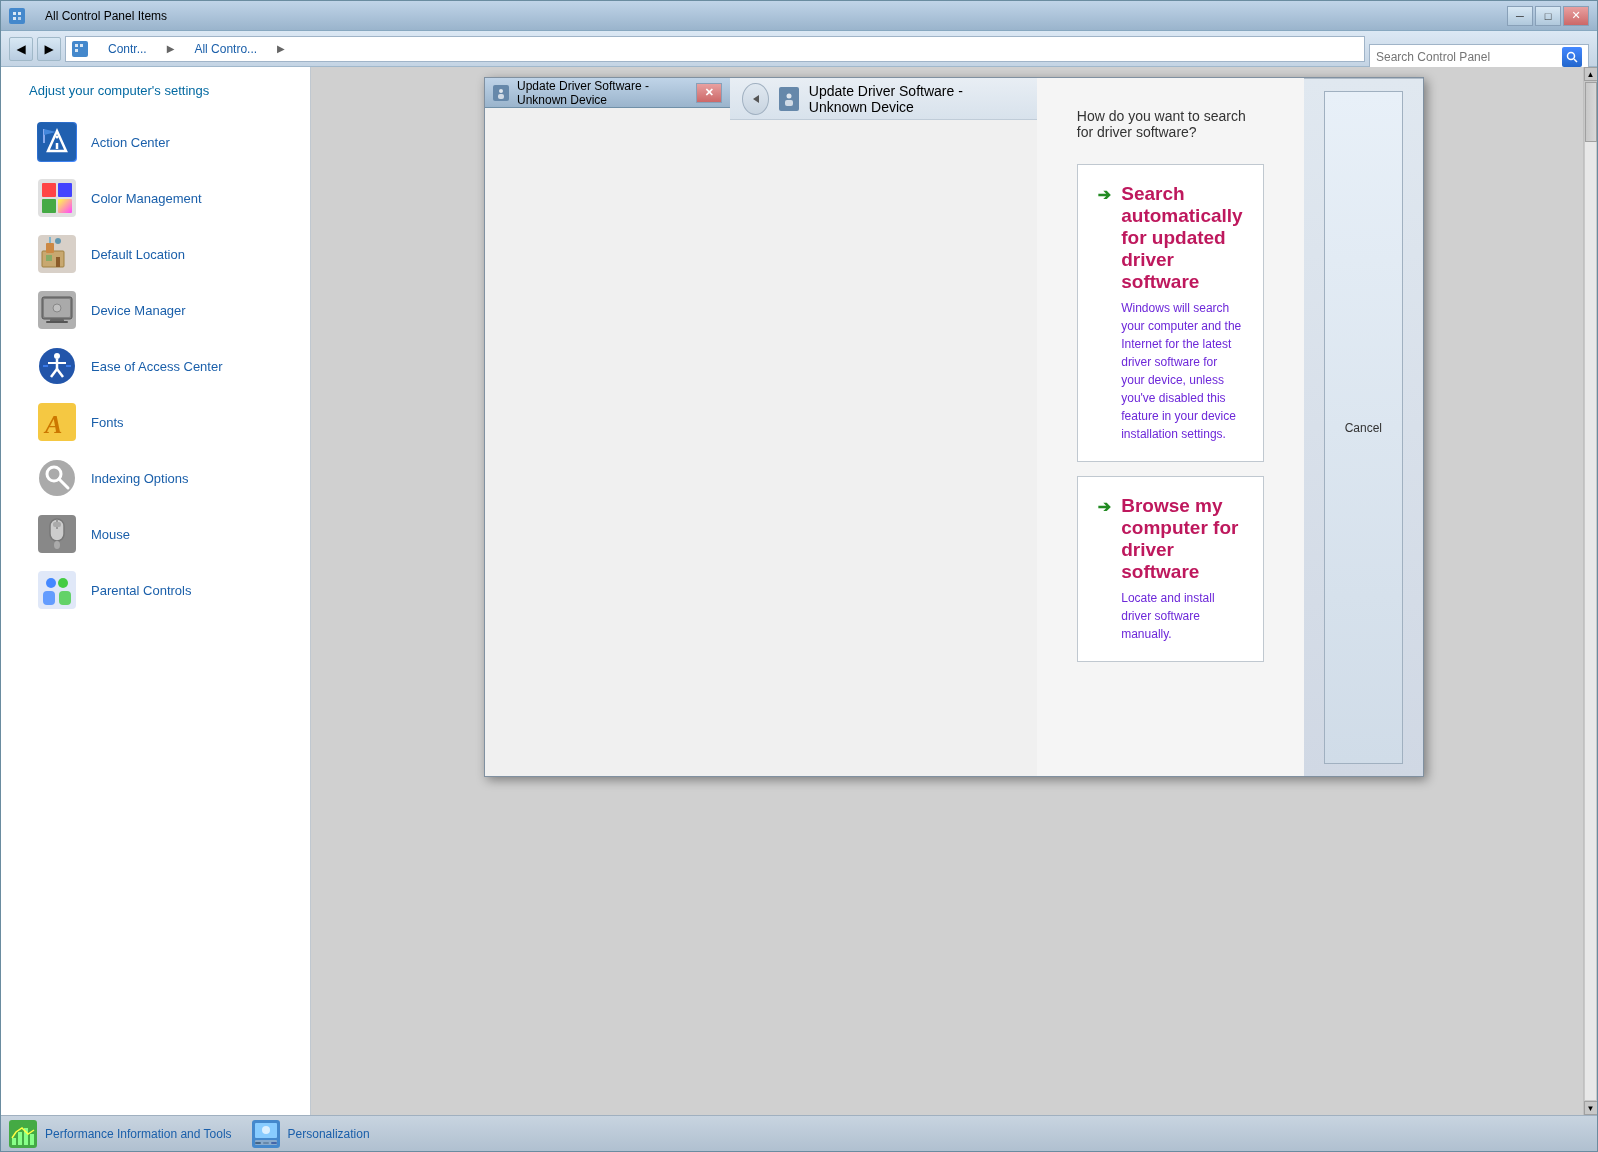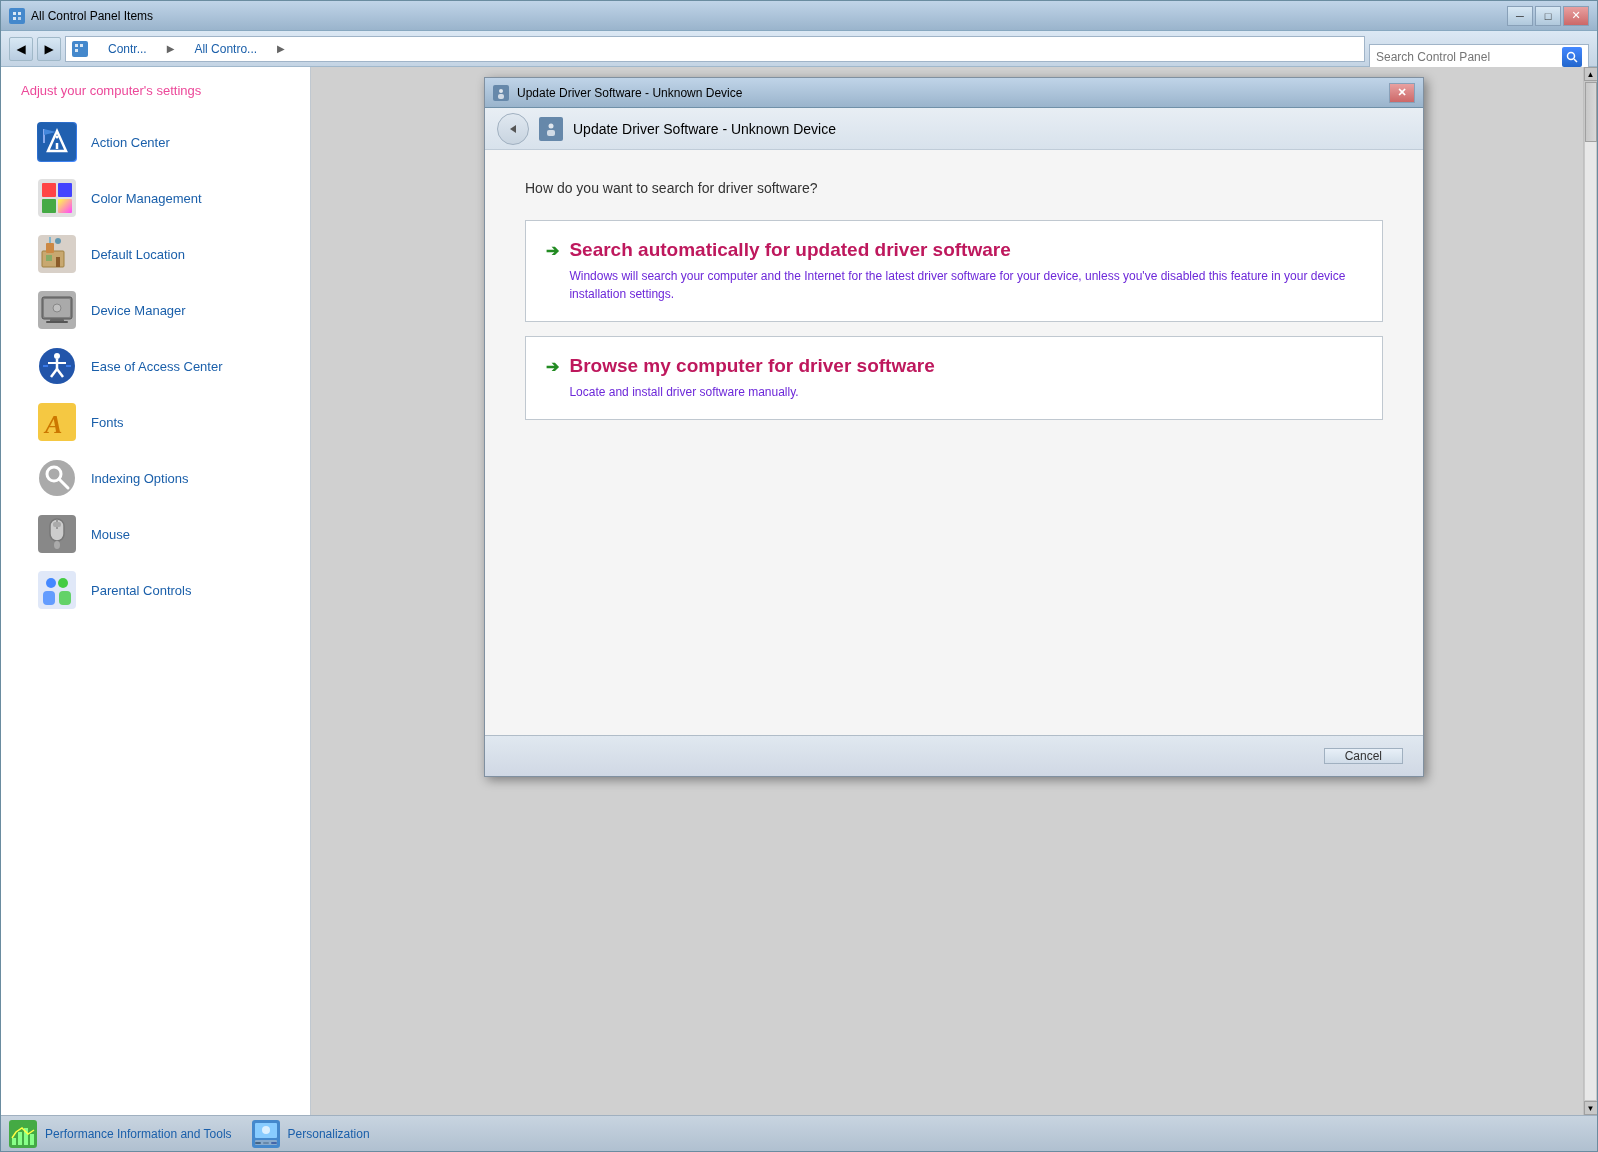--- a/index.html
+++ b/index.html
@@ -41,20 +41,21 @@
       justify-content: center;
       font-size: 10px;
       color: white;
     }
 
     .title-bar-text {
       flex: 1;
       font-size: 12px;
       color: #000;
       font-weight: normal;
+      margin-left: 14px;
     }
 
     .title-bar-buttons {
       display: flex;
       gap: 2px;
     }
 
     .title-btn {
       width: 26px;
       height: 20px;
@@ -165,22 +166,23 @@
     .left-panel {
       width: 310px;
       background: white;
       border-right: 1px solid #c0c8d0;
       padding: 16px 0;
       overflow-y: auto;
     }
 
     .panel-title {
       font-size: 13px;
-      color: #ec4899;
+      color: #0369a1;
       padding: 0 20px 16px 20px;
+      margin-left: 8px;
     }
 
     .panel-items {
       list-style: none;
     }
 
     .panel-item {
       display: flex;
       align-items: center;
       padding: 8px 36px;
@@ -254,21 +256,21 @@
       padding-top: 10px;
     }
 
     .dialog {
       background: #f0f0f0;
       border: 1px solid #8090a0;
       box-shadow: 3px 3px 10px rgba(0,0,0,0.4);
       width: 940px;
       min-height: 700px;
       display: flex;
-      flex-direction: column;
+      flex-direction: row;
     }
 
     .dialog-title-bar {
       background: linear-gradient(to bottom, #c0d4e8 0%, #9ab4cc 100%);
       display: flex;
       align-items: center;
       height: 30px;
       padding: 0 8px;
       border-bottom: 1px solid #7090a8;
     }

